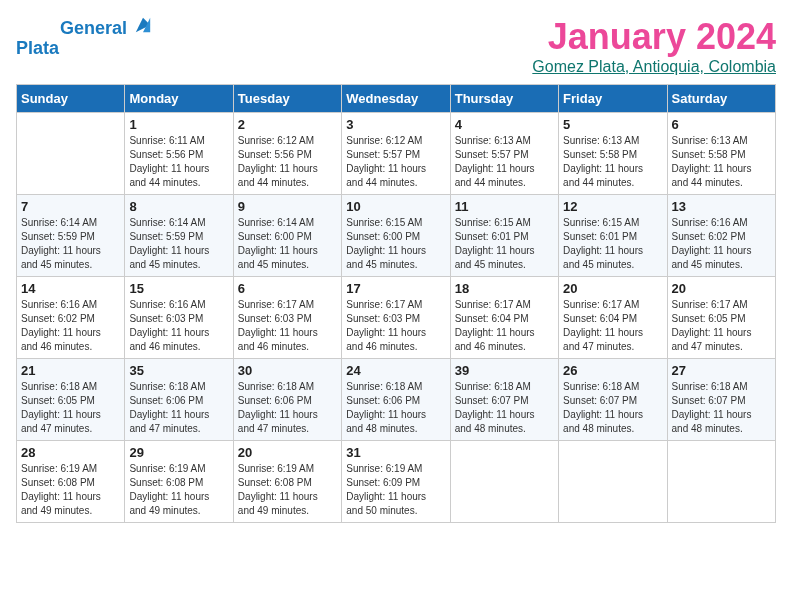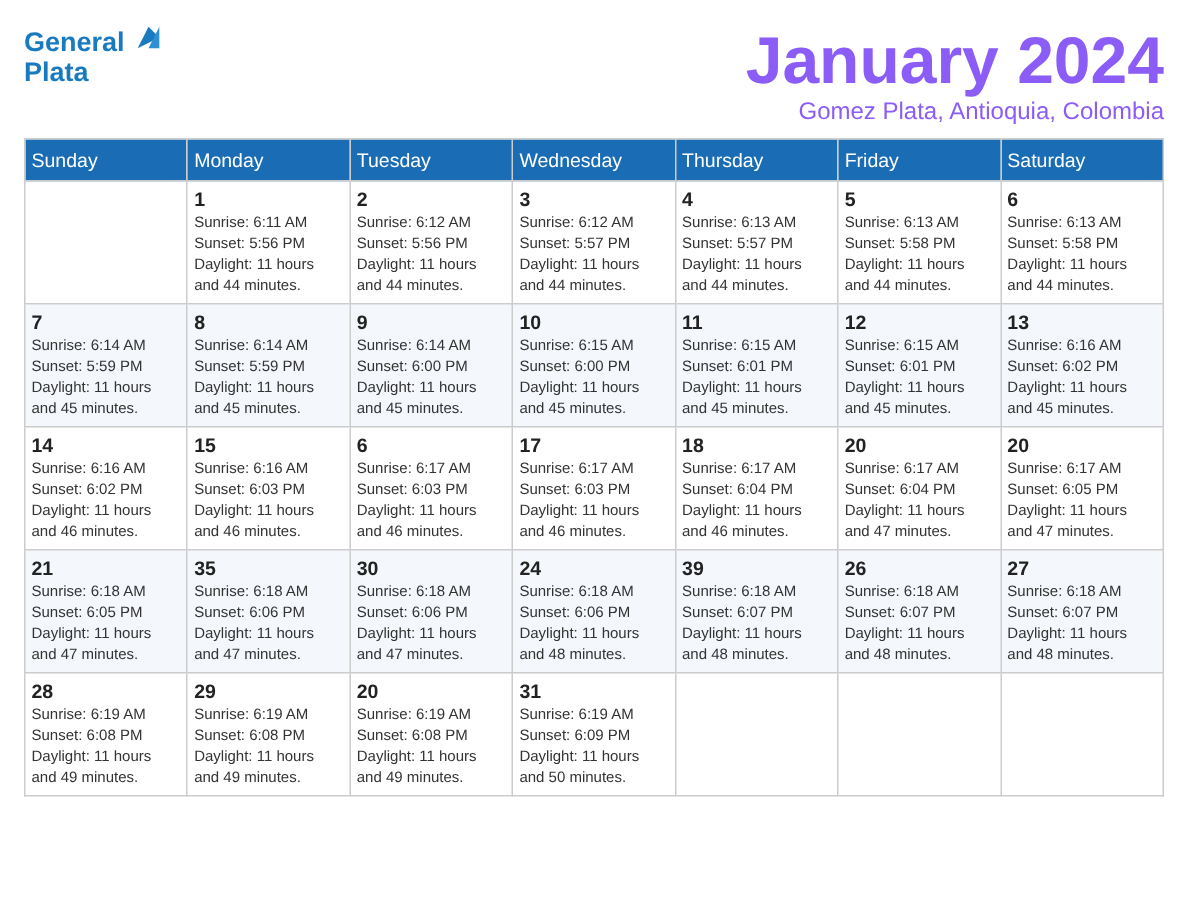--- a/index.html
+++ b/index.html
@@ -21,47 +21,49 @@
       align-items: center;
     }
     .logo-text {
       font-size: 18px;
       font-weight: bold;
       color: #1a3a5c;
       line-height: 1.1;
     }
     .logo-text span {
       color: #1a7abf;
+      margin-left: 44px;
     }
     .logo-icon {
       width: 18px;
       height: 18px;
       margin-left: 2px;
     }
     .title-area {
       text-align: right;
     }
     .month-title {
-      font-size: 44px;
+      font-size: 36px;
       font-weight: bold;
-      color: #8b5cf6;
+      color: #ec4899;
     }
     .subtitle {
       font-size: 16px;
-      color: #8b5cf6;
+      color: #0f766e;
+      text-decoration: underline;
     }
     table {
       width: 100%;
       border-collapse: collapse;
     }
     th {
       background-color: #1a6db5;
       color: #fff;
       font-size: 13px;
-      font-weight: normal;
+      font-weight: bold;
       padding: 6px 4px;
       text-align: left;
       border: 1px solid #ccc;
     }
     td {
       border: 1px solid #ccc;
       vertical-align: top;
       padding: 4px 4px;
       min-height: 80px;
       width: 14.28%;

